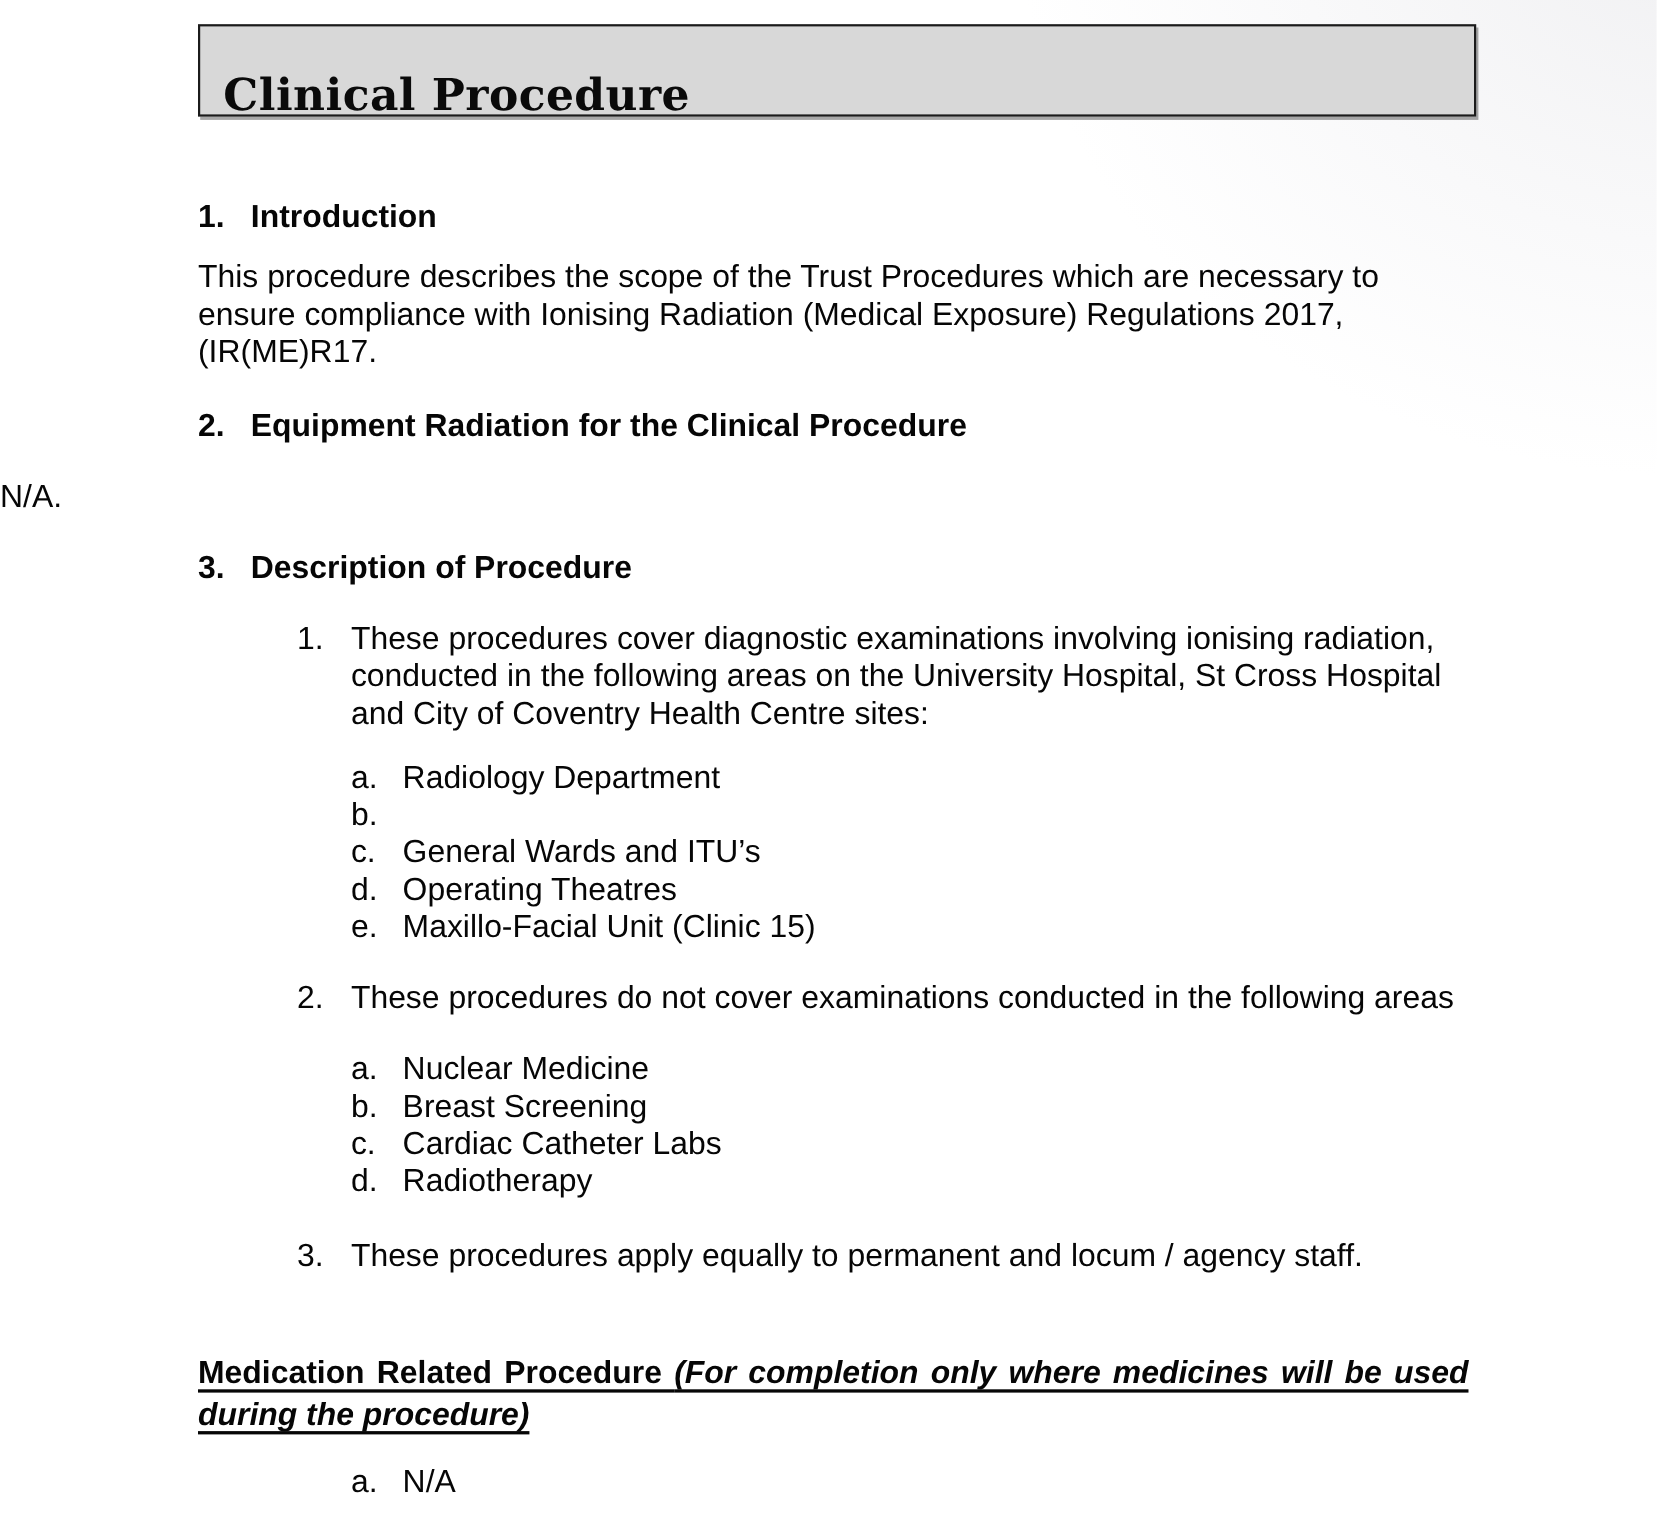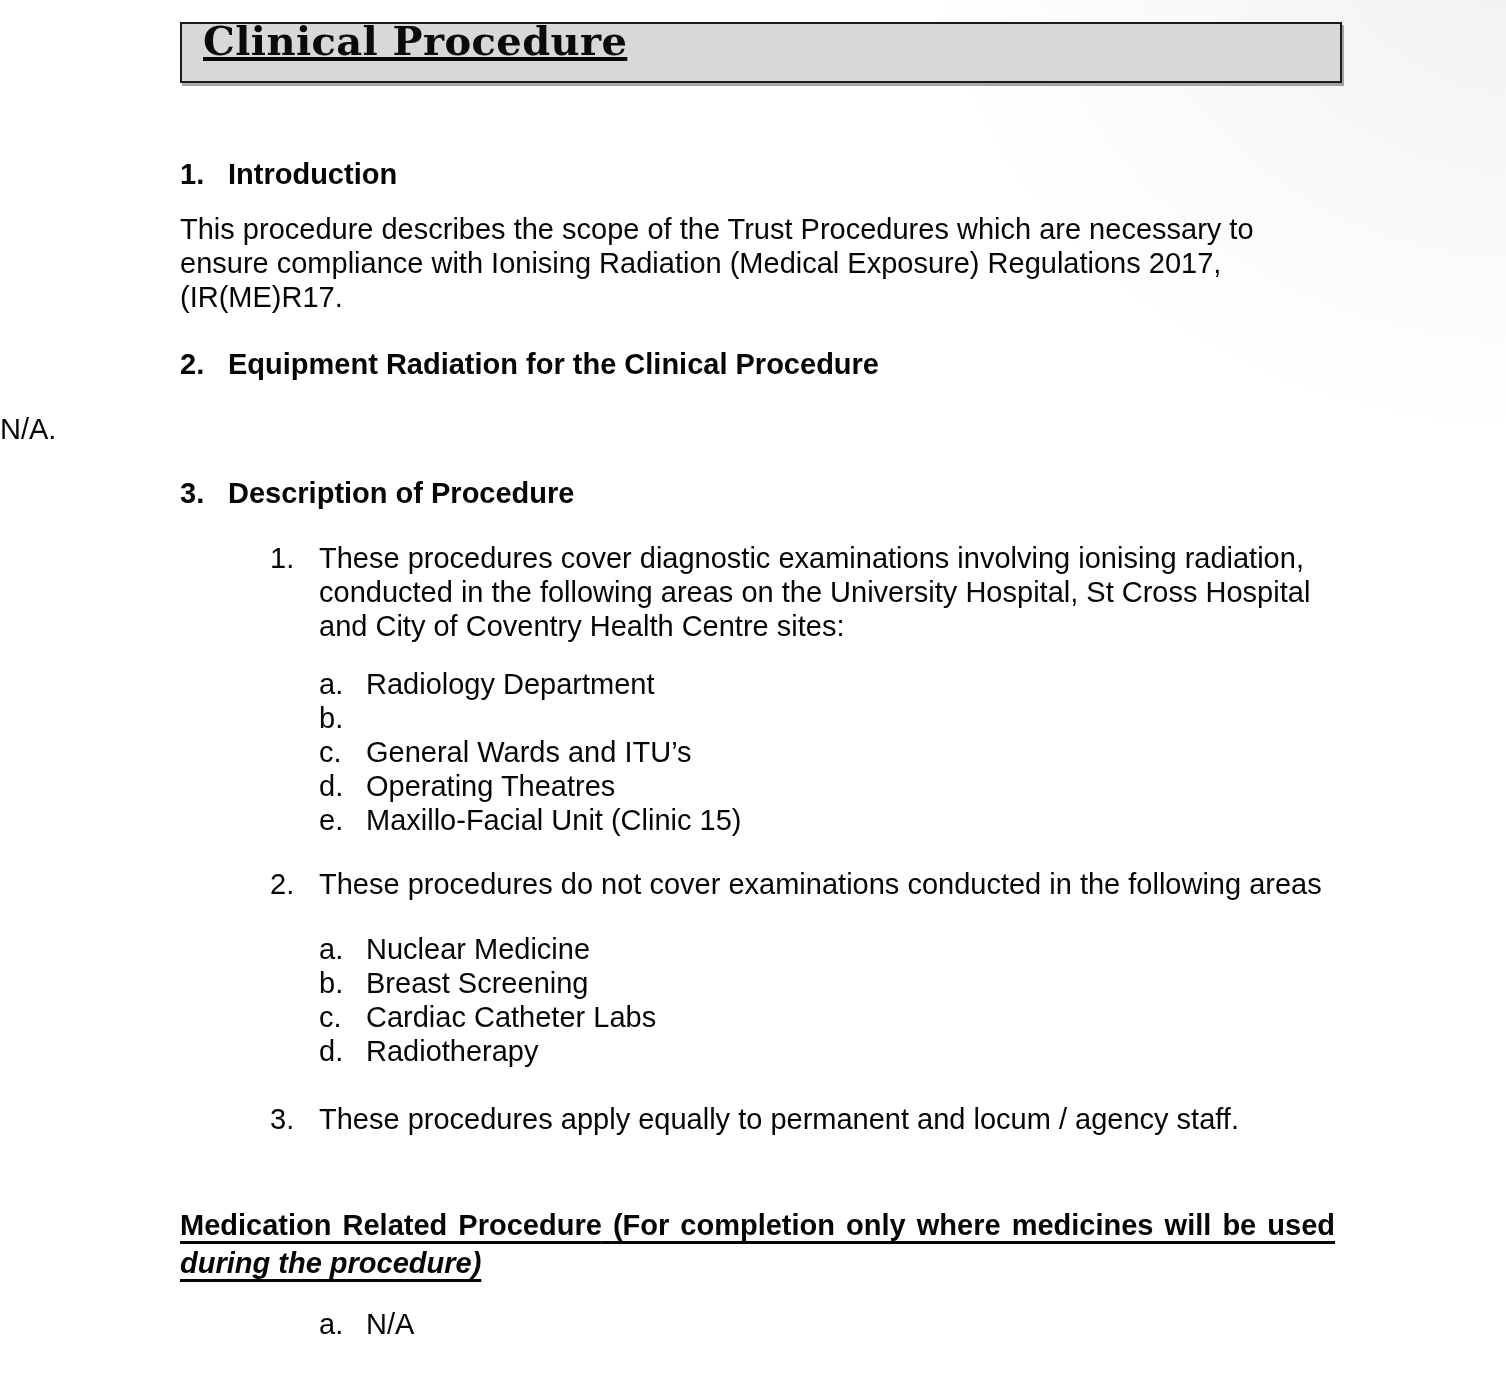--- a/index.html
+++ b/index.html
@@ -16,28 +16,27 @@
     line-height: 34px;
     background:
       radial-gradient(ellipse 900px 760px at 102% -6%, #f0f0f2 0%, #f9f9fa 40%, #ffffff 68%),
       #ffffff;
   }
 
   
   .title-box {
     box-sizing: border-box;
     margin-left: 180px;
-    width: 1162px; height: 61px;
+    width: 1162px; height: 84px;
     position: relative; top: 22px;
     background: #d8d8d8;
     border: 2px solid #1b1b1b;
     box-shadow: 2px 3px 0 rgba(95,95,95,0.55);
-    display: flex; align-items: flex-start;
+    display: flex; align-items: flex-end;
     padding-left: 21px;
-    text-decoration: underline;
   }
   .title-text {
     font-family: "DejaVu Serif", "Liberation Serif", serif;
     font-weight: 700;
     font-size: 40px;
     letter-spacing: 0.4px;
     color: #0a0a0a;
   }
 
   .content { position: relative; top: 22px; }
@@ -82,21 +81,21 @@
     text-decoration-thickness: 3px;
     text-underline-offset: 6px;
   }
   .med-line2 {
     display: block;
     font-style: italic;
     text-decoration: underline;
     text-decoration-thickness: 3px;
     text-underline-offset: 6px;
   }
-  .med-italic { }
+  .med-italic { font-style: italic; }
   .med-item { display: flex; margin-left: 319px; margin-top: 25px; font-weight: 400; }
 </style>
 </head>
 <body>
 
 <div class="page">
 
   <div class="title-box">
     <span class="title-text">Clinical Procedure</span>
   </div>

